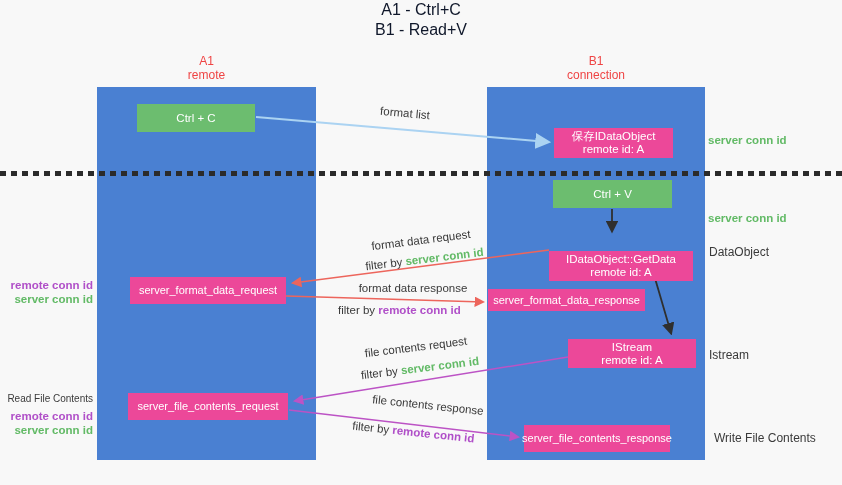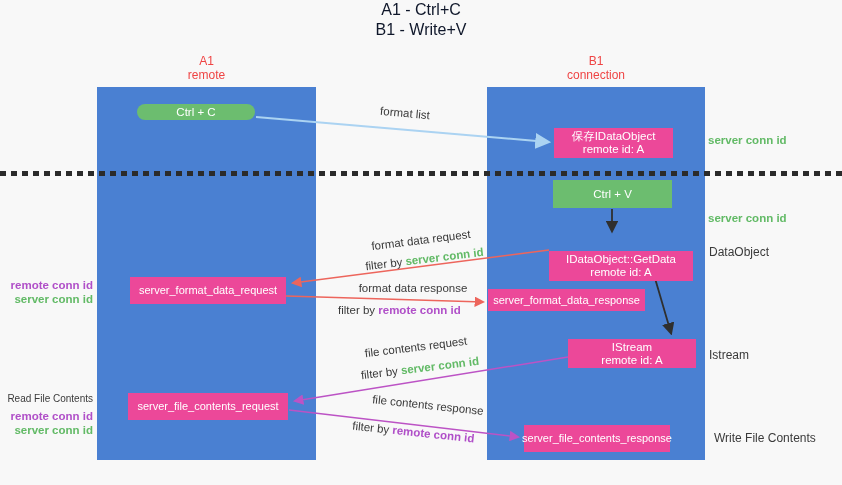--- a/index.html
+++ b/index.html
@@ -41,21 +41,21 @@
   .left-group{position:absolute;z-index:3;left:0;width:93px;text-align:right;font-size:11.5px;line-height:14px;white-space:nowrap;}
   .left-group .dark{color:#3a3a3a;font-weight:normal;font-size:10px;}
 </style>
 </head>
 <body>
 
 <div class="canvas">
 
   <div class="title">
     <div>A1 - Ctrl+C</div>
-    <div>B1 - Write+V</div>
+    <div>B1 - Read+V</div>
   </div>
 
   <div class="lane-header" style="left:97px;top:54px;width:219px;">
     <div>A1</div>
     <div>remote</div>
   </div>
   <div class="lane-header" style="left:487px;top:54px;width:218px;">
     <div>B1</div>
     <div>connection</div>
   </div>
@@ -82,21 +82,21 @@
     </defs>
     <line x1="256" y1="117" x2="548" y2="142" stroke="#ABD3F2" stroke-width="2" marker-end="url(#m-blue)"></line>
     <line x1="612" y1="209" x2="612" y2="231" stroke="#2F2F2F" stroke-width="1.8" marker-end="url(#m-black)"></line>
     <line x1="549" y1="250" x2="293" y2="283" stroke="#ED655C" stroke-width="1.5" marker-end="url(#m-red)"></line>
     <line x1="286" y1="296" x2="483" y2="302" stroke="#ED655C" stroke-width="1.5" marker-end="url(#m-red)"></line>
     <line x1="652" y1="268" x2="671" y2="333" stroke="#2F2F2F" stroke-width="1.8" marker-end="url(#m-black)"></line>
     <line x1="568" y1="357" x2="295" y2="401" stroke="#BC53C5" stroke-width="1.5" marker-end="url(#m-purple)"></line>
     <line x1="289" y1="410" x2="518" y2="437" stroke="#BC53C5" stroke-width="1.5" marker-end="url(#m-purple)"></line>
   </svg>
 
-  <div class="node green" style="left:137px;top:104px;width:118px;height:16px;border-radius:8px;">
+  <div class="node green" style="left:137px;top:104px;width:118px;height:28px;">
     <div>Ctrl + C</div>
   </div>
   <div class="node orange sm" style="left:130px;top:277px;width:156px;height:27px;">
     <div>server_format_data_request</div>
   </div>
   <div class="node orange sm" style="left:128px;top:393px;width:160px;height:27px;">
     <div>server_file_contents_request</div>
   </div>
 
   <div class="node orange" style="left:554px;top:128px;width:119px;height:30px;">

